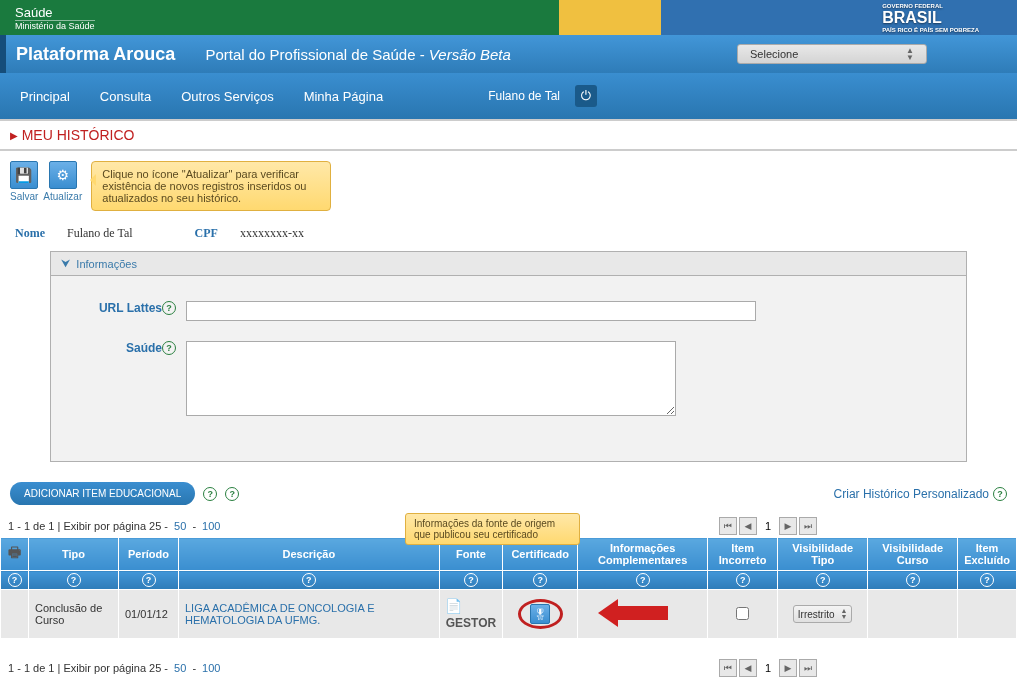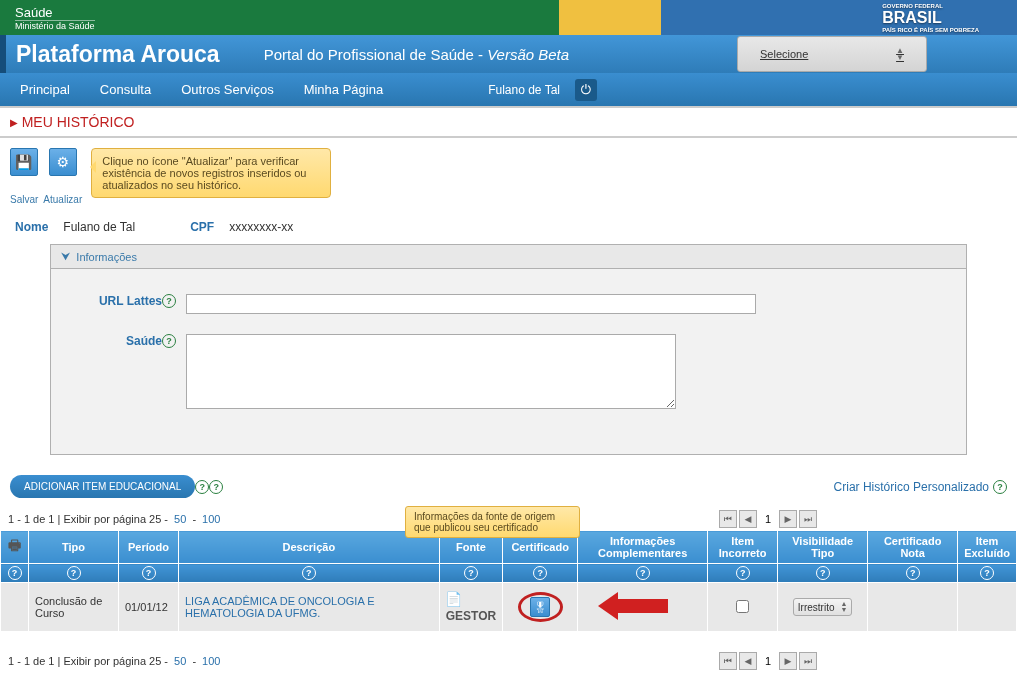--- a/index.html
+++ b/index.html
@@ -5,58 +5,58 @@
     * { margin: 0; padding: 0; box-sizing: border-box; }
     body { font-family: Arial, sans-serif; font-size: 12px; background: #fff; }
     
     .top-bar { height: 35px; background: linear-gradient(to right, #1a7a3e 0%, #1a7a3e 55%, #f0c040 55%, #f0c040 65%, #3070b0 65%, #3070b0 100%); display: flex; align-items: center; padding: 0 15px; color: #fff; position: relative; }
     .top-bar-left { font-size: 13px; }
     .top-bar-left .ministry { font-size: 9px; border-top: 1px solid rgba(255,255,255,0.5); display: block; }
     .brasil-logo { position: absolute; right: 38px; top: 3px; font-weight: bold; font-size: 16px; color:#fff; text-shadow:0 1px 2px rgba(0,0,0,0.5); }
     .brasil-logo .small { font-size: 6px; display:block; }
     
     .header-blue { background: linear-gradient(#4296d8, #2e7cb8); height: 38px; display: flex; align-items: center; padding: 0 10px; color: #fff; border-left: 6px solid #154d7a; position: relative; }
-    .platform-name { font-size: 23px; font-weight: bold; }
-    .portal-title { margin-left: 44px; font-size: 15px; }
+    .platform-name { font-size: 18px; font-weight: bold; }
+    .portal-title { margin-left: 30px; font-size: 15px; }
     .portal-title .beta { font-style: italic; }
-    .selecione-dropdown { position: absolute; right: 90px; width: 190px; height: 36px; background: linear-gradient(#e8e8e8,#d4d4d4); border: 1px solid #aaa; border-radius: 3px; font-size: 11px; color: #333; padding: 0 22px; display: flex; align-items: center; justify-content: space-between; text-decoration: underline; }
+    .selecione-dropdown { position: absolute; right: 90px; width: 190px; height: 20px; background: linear-gradient(#e8e8e8,#d4d4d4); border: 1px solid #aaa; border-radius: 3px; font-size: 11px; color: #333; padding: 0 12px; display: flex; align-items: center; justify-content: space-between; }
     .selecione-dropdown .arrows { font-size: 8px; line-height: 7px; color:#666; }
     
-    .nav-bar { background: linear-gradient(#3a8ed0, #2976b0); height: 33px; display: flex; align-items: center; padding: 16px 20px; color: #fff; position: relative; }
+    .nav-bar { background: linear-gradient(#3a8ed0, #2976b0); height: 46px; display: flex; align-items: center; padding: 16px 20px; color: #fff; position: relative; }
     .nav-item { margin-right: 30px; cursor: pointer; font-size: 13px; }
     .user-area { position: absolute; right: 420px; display: flex; align-items: center; gap: 15px; }
     .power-btn { width: 22px; height: 22px; background: #1a5a8a; border-radius: 3px; display: flex; align-items: center; justify-content: center; color: #fff; font-size: 13px; }
     
     .divider-gray { height: 2px; background: #ccc; }
     
     .page-title-bar { padding: 6px 10px; display: flex; align-items: center; border-bottom: 2px solid #ccc; }
     .page-title-bar .arrow { color: #c02020; font-size: 10px; margin-right: 4px; }
     .page-title-bar .title { color: #c02020; font-size: 14px; }
     
     .toolbar { display: flex; align-items: flex-start; padding: 10px 10px 0; gap: 5px; }
     .tool-btn { display: flex; flex-direction: column; align-items: center; cursor: pointer; }
     .tool-icon { width: 28px; height: 28px; background: linear-gradient(#6bb0e8, #3a8ed0); border: 1px solid #2976b0; border-radius: 2px; display: flex; align-items: center; justify-content: center; color: #fff; font-size: 14px; }
-    .tool-label { font-size: 10px; color: #3a7aaa; margin-top: 18px; }
+    .tool-label { font-size: 10px; color: #3a7aaa; margin-top: 2px; }
     .tooltip-box { background: linear-gradient(#ffe8a8, #ffd970); border: 1px solid #e0b040; border-radius: 4px; padding: 6px 10px; font-size: 11px; color: #5a4a20; max-width: 240px; position: relative; margin-left: 4px; }
     .tooltip-box::before { content: ''; position: absolute; left: -8px; top: 12px; border: 6px solid transparent; border-right-color: #ffd970; }
     
-    .info-row { display: flex; padding: 15px 15px 10px; gap: 15px; align-items: flex-start; }
+    .info-row { display: flex; padding: 15px 15px 10px; gap: 22px; align-items: flex-start; font-family: Liberation Serif, serif; }
     .info-label { color: #2a70aa; font-weight: bold; font-size: 12px; }
     .info-value { color: #333; font-size: 12px; margin-right: 40px; }
     
     .info-panel { margin: 0 50px 15px; border: 1px solid #b0b0b0; background: #f2f2f2; }
     .info-header { background: #e8e8e8; padding: 5px 10px; border-bottom: 1px solid #b0b0b0; color: #3a7aaa; font-size: 11px; display: flex; align-items: center; gap: 6px; }
     .info-body { padding: 25px 30px; background: #f2f2f2; }
     .form-row { display: flex; align-items: flex-start; margin-bottom: 20px; gap: 10px; }
     .form-label { color: #2a70aa; font-weight: bold; font-size: 12px; width: 95px; text-align: right; display: flex; align-items: center; justify-content: flex-end; }
     .help-icon { width: 14px; height: 14px; border: 1.5px solid #2a8040; border-radius: 50%; color: #2a8040; font-size: 9px; display: inline-flex; align-items: center; justify-content: center; font-weight: bold; }
     .text-input { width: 570px; height: 20px; border: 1px solid #aaa; background: #fff; padding: 2px 4px; }
     .textarea-input { width: 490px; height: 75px; border: 1px solid #aaa; background: #fff; resize: both; }
     
-    .action-buttons { display: flex; align-items: center; padding: 5px 10px 10px; }
+    .action-buttons { display: flex; align-items: center; padding: 5px 10px 10px; gap: 8px; }
     .blue-pill-btn { background: linear-gradient(#3a8ed0, #2976b0); color: #fff; border: none; border-radius: 12px; padding: 6px 14px; font-size: 10px; cursor: pointer; }
     .right-link { margin-left: auto; color: #2a70aa; font-size: 12px; cursor: pointer; display: flex; align-items: center; gap: 4px; }
     
     .pagination-bar { display: flex; align-items: center; padding: 5px 8px; font-size: 11px; background: #fff; position: relative; }
     .page-links { color: #333; }
     .page-links a { color: #2a70aa; text-decoration: none; margin: 0 3px; }
     .page-controls { position: absolute; right: 200px; display: flex; align-items: center; gap: 2px; }
     .page-btn { width: 18px; height: 18px; border: 1px solid #aaa; background: #e8e8e8; display: flex; align-items: center; justify-content: center; font-size: 9px; color: #666; cursor: pointer; }
     .page-current { margin: 0 6px; }
     
@@ -209,21 +209,21 @@
     <tr>
       <th style="width:28px"><span class="printer-icon">🖶</span></th>
       <th style="width:90px">Tipo</th>
       <th style="width:60px">Período</th>
       <th>Descrição</th>
       <th style="width:60px">Fonte</th>
       <th style="width:75px">Certificado</th>
       <th style="width:130px">Informações Complementares</th>
       <th style="width:70px">Item Incorreto</th>
       <th style="width:90px">Visibilidade Tipo</th>
-      <th style="width:90px">Certificado Nota</th>
+      <th style="width:90px">Visibilidade Curso</th>
       <th style="width:54px">Item Excluído</th>
     </tr>
     <tr class="help-row">
       <th><span class="help-icon-white">?</span></th>
       <th><span class="help-icon-white">?</span></th>
       <th><span class="help-icon-white">?</span></th>
       <th><span class="help-icon-white">?</span></th>
       <th><span class="help-icon-white">?</span></th>
       <th><span class="help-icon-white">?</span></th>
       <th><span class="help-icon-white">?</span></th>

